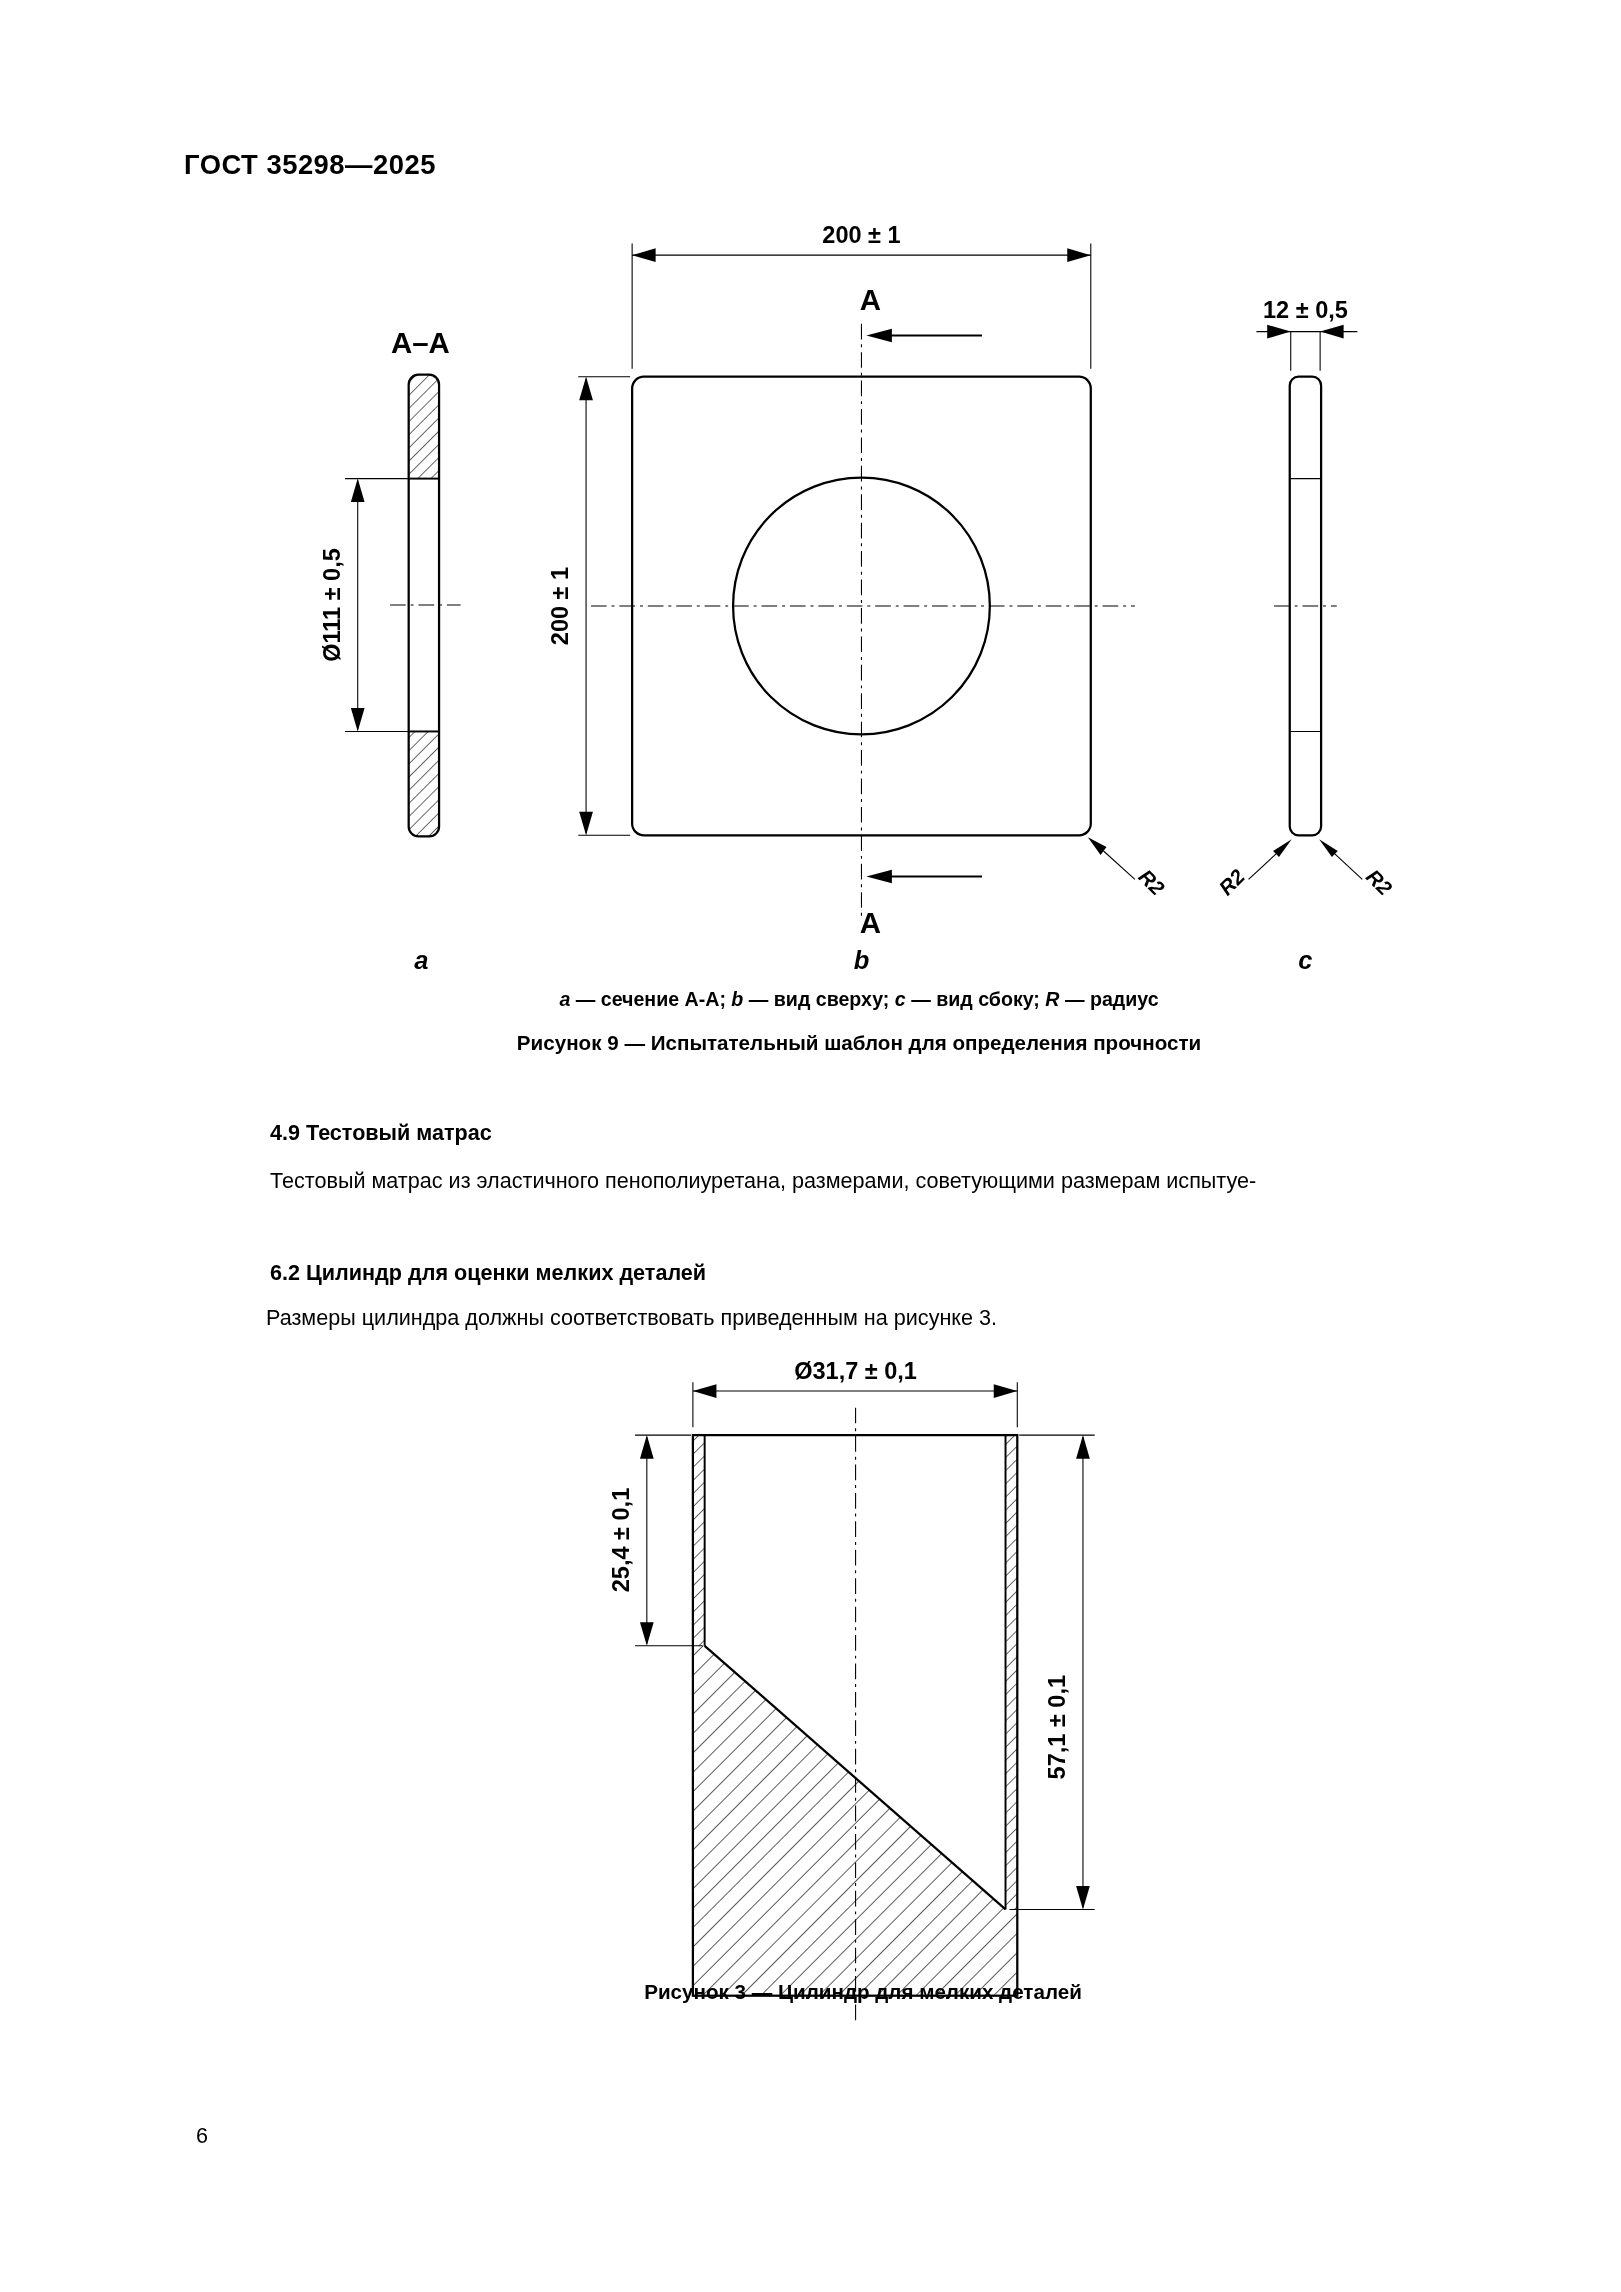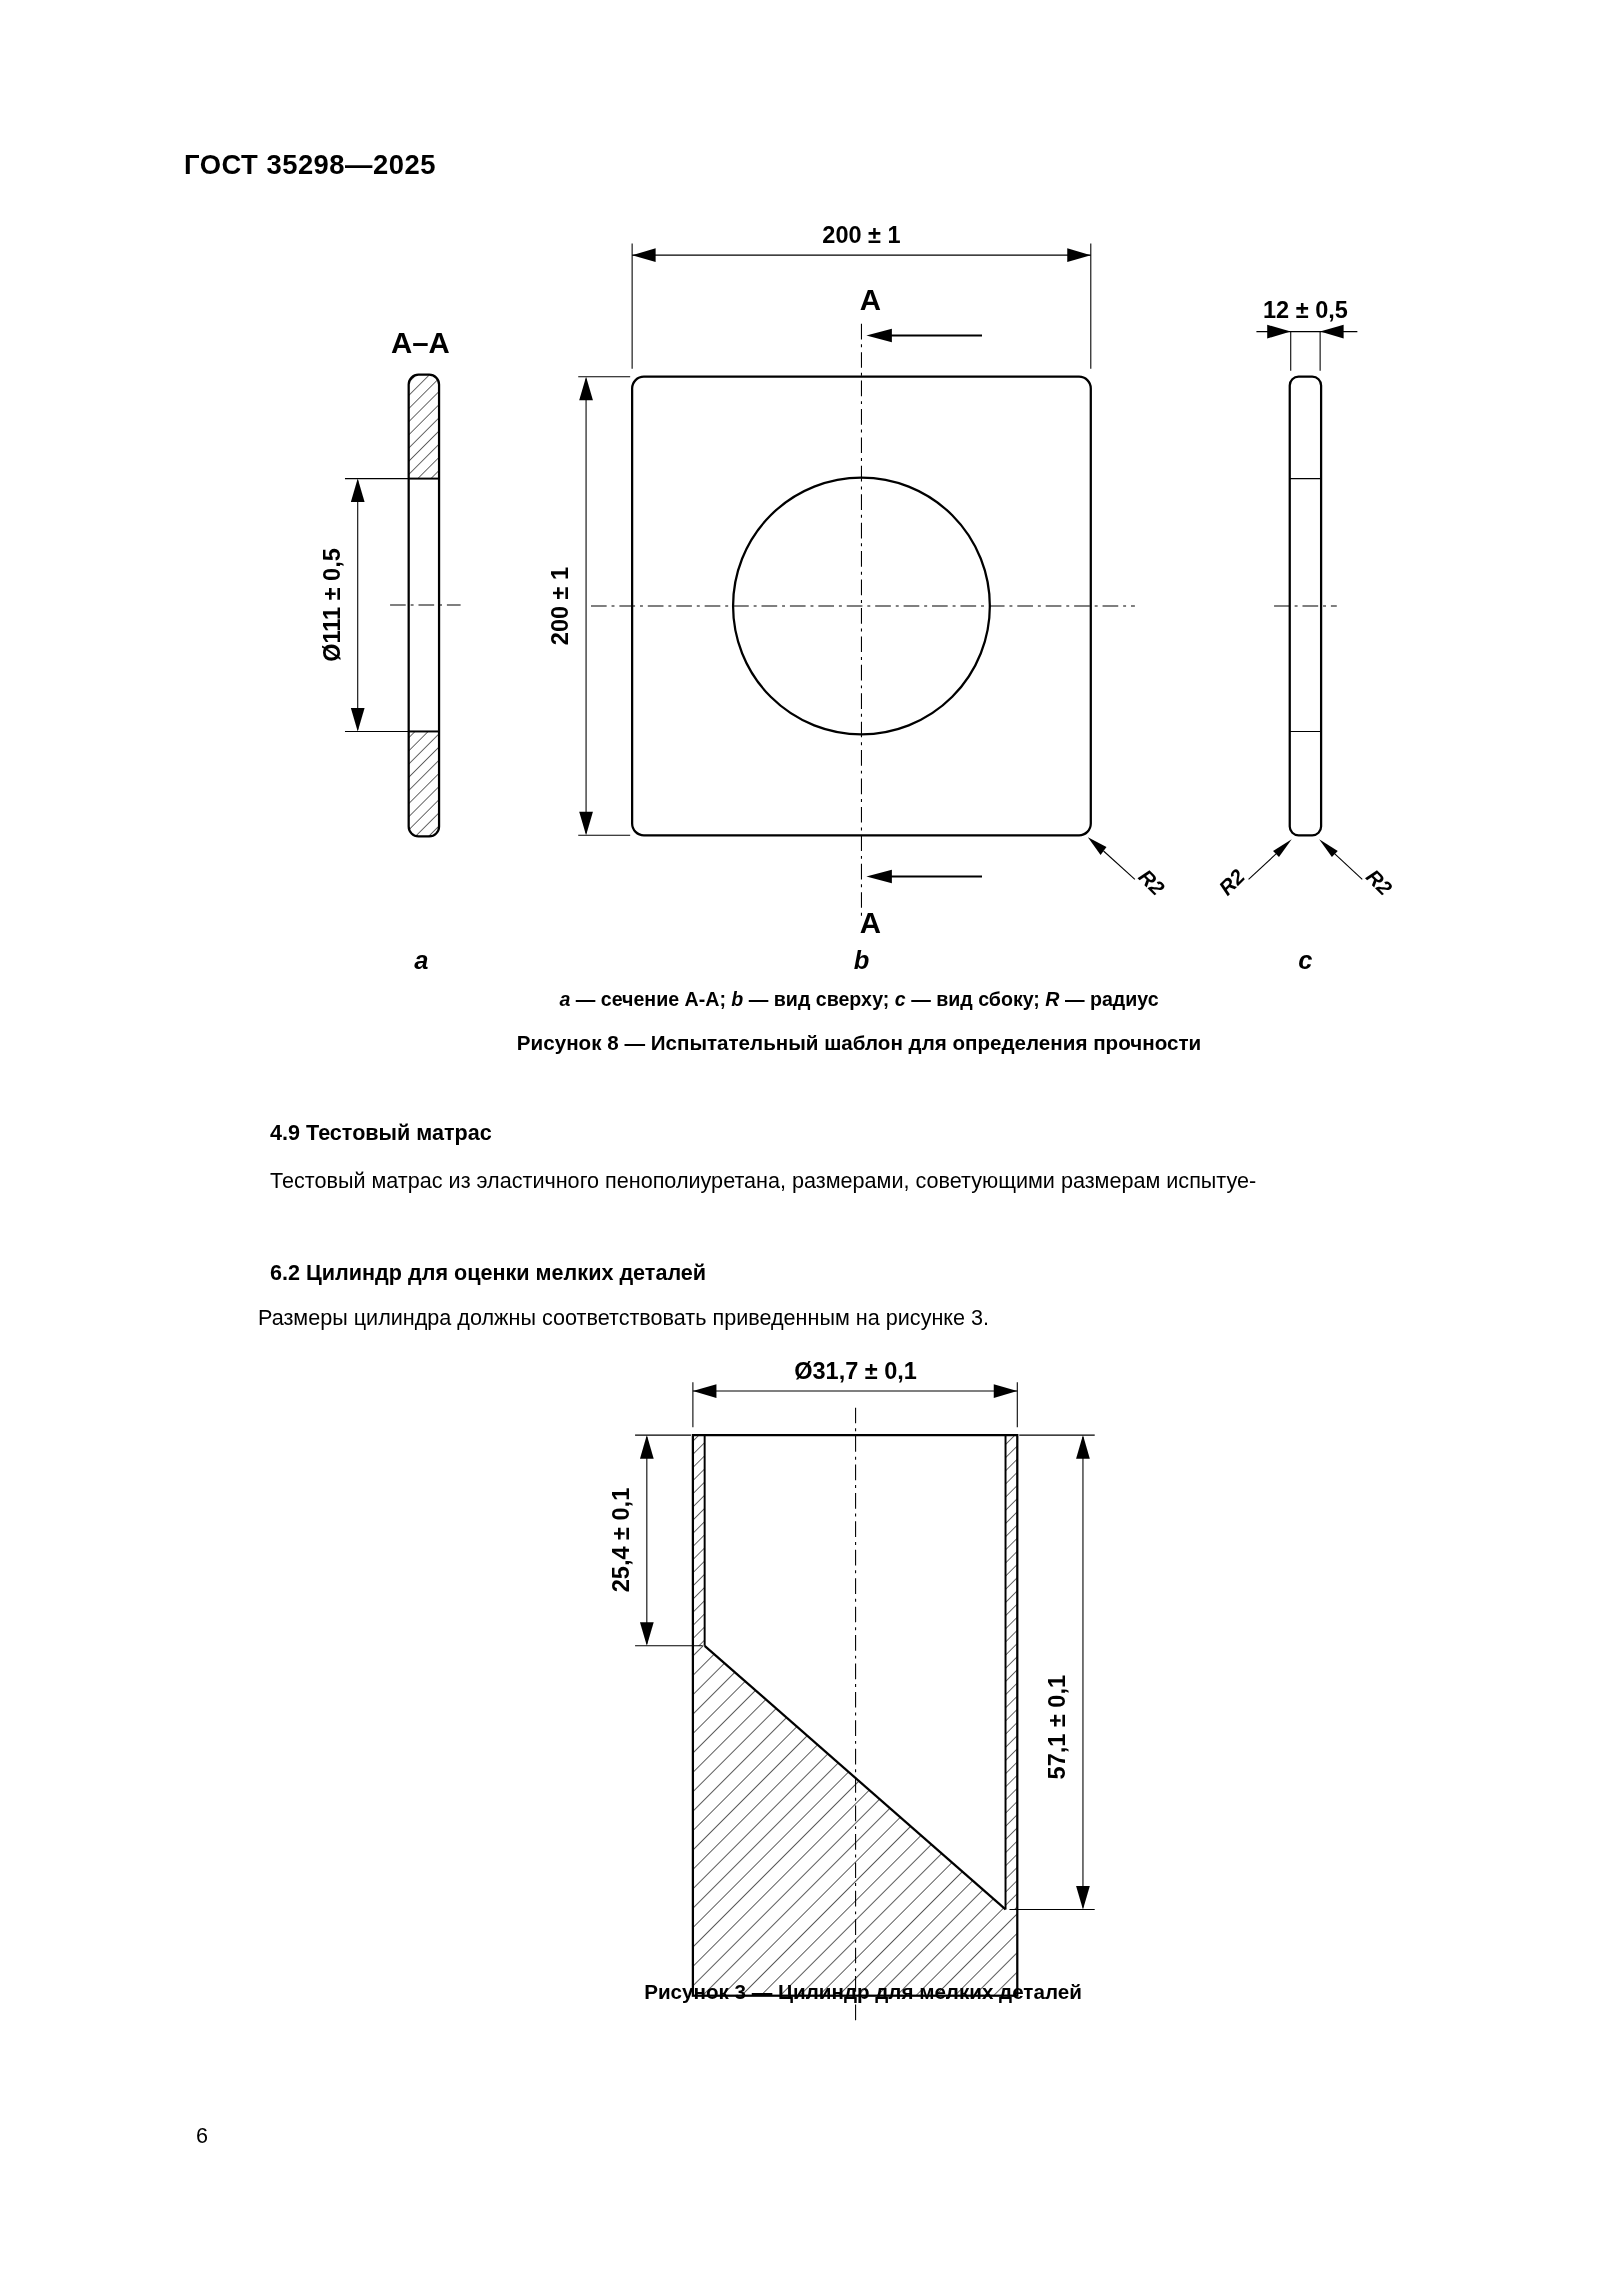--- a/index.html
+++ b/index.html
@@ -155,26 +155,26 @@
       <line class="thin" x1="1105" y1="1466" x2="1105" y2="1946"></line>
       <polygon class="arrow" points="1105,1464 1098,1488 1112,1488"></polygon>
       <polygon class="arrow" points="1105,1948 1098,1924 1112,1924"></polygon>
       <text class="dim" transform="translate(1087,1762) rotate(-90)" text-anchor="middle">57,1 ± 0,1</text>
     </g>
   </svg>
 
   <div class="abs fig-legend centered" style="left:859px;top:990px;">
     <span class="it">a</span><span> — сечение А-А; </span><span class="it">b</span><span> — вид сверху; </span><span class="it">c</span><span> — вид сбоку; </span><span class="it">R</span><span> — радиус</span>
   </div>
-  <div class="abs fig-caption centered" style="left:859px;top:1033px;">Рисунок 8 — Испытательный шаблон для определения прочности</div>
+  <div class="abs fig-caption centered" style="left:859px;top:1033px;">Рисунок 9 — Испытательный шаблон для определения прочности</div>
 
   <div class="abs body-heading" style="left:270px;top:1122px;">4.9 Тестовый матрас</div>
   <div class="abs body-line" style="left:270px;top:1170px;">Тестовый матрас из эластичного пенополиуретана, размерами, советующими размерам испытуе-</div>
 
   <div class="abs body-heading" style="left:270px;top:1262px;">6.2 Цилиндр для оценки мелких деталей</div>
-  <div class="abs body-line" style="left:258px;top:1307px;text-align:center;">Размеры цилиндра должны соответствовать приведенным на рисунке 3.</div>
+  <div class="abs body-line" style="left:266px;top:1307px;text-align:center;">Размеры цилиндра должны соответствовать приведенным на рисунке 3.</div>
 
   <div class="abs fig-caption centered" style="left:863px;top:1982px;">Рисунок 3 — Цилиндр для мелких деталей</div>
 
   <div class="abs page-number" style="left:196px;top:2125px;">6</div>
 
 </div>
 
 
 </body></html>

